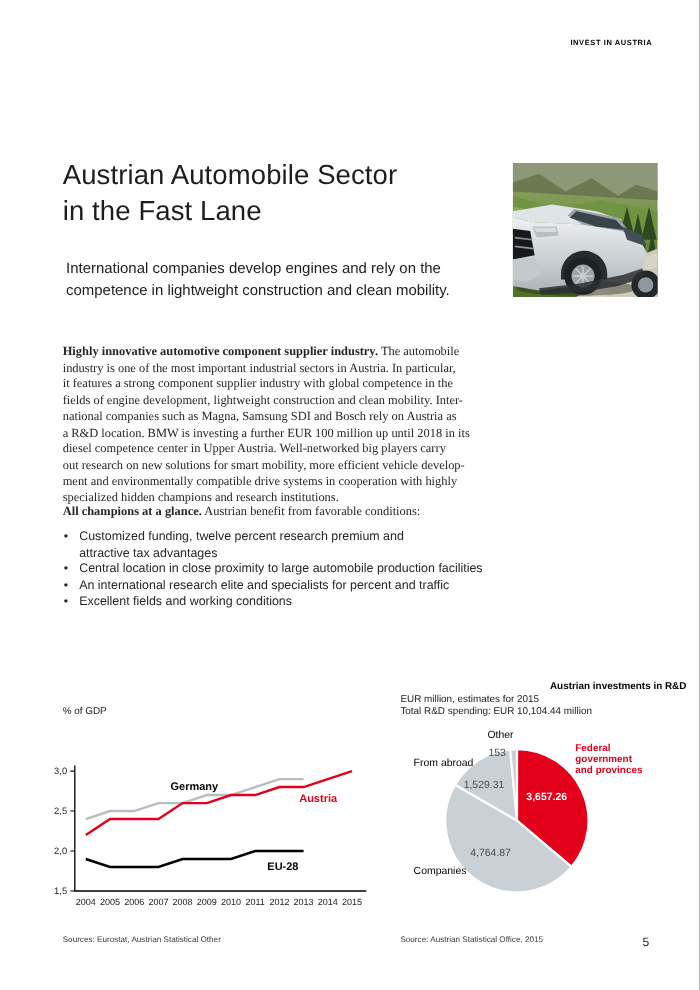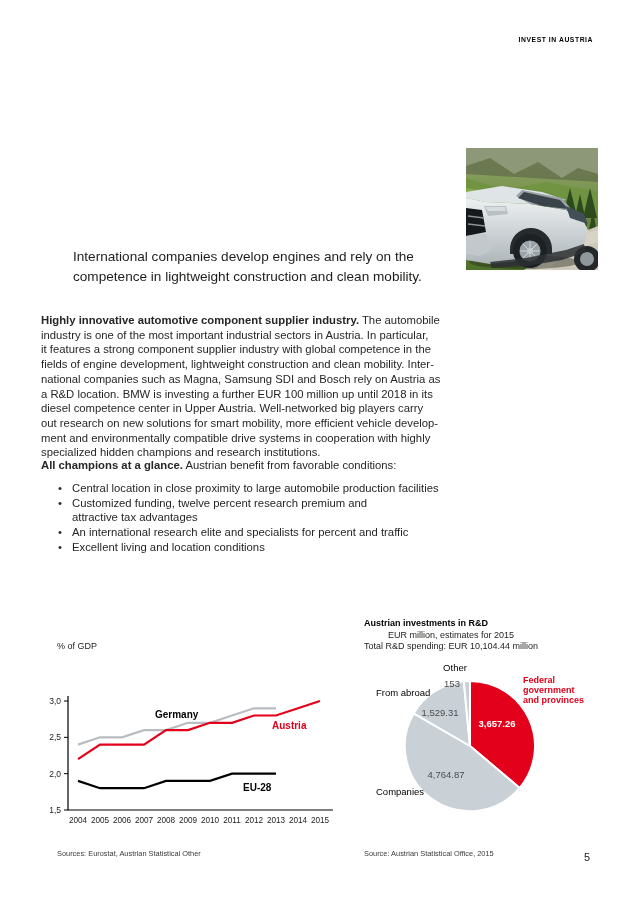--- a/index.html
+++ b/index.html
@@ -11,59 +11,61 @@
   .pre{white-space:pre-line;}
   .brand{
     position:absolute; top:36px; right:43px;
     font-size:6.8px; font-weight:bold; letter-spacing:.55px; color:#000;
   }
   .title{
     position:absolute; left:57px; top:143px; margin:0;
     font-size:25px; font-weight:400; line-height:33px; color:#1d1d1b; letter-spacing:.1px;
   }
   .subtitle{
-    position:absolute; left:57px; top:231px; margin:16px;
+    position:absolute; left:57px; top:231px; margin:3px;
     font-size:13.6px; font-weight:400; line-height:19.5px; color:#1d1d1b;
   }
   .photo{position:absolute; left:466px; top:148px; width:132px; height:122px; overflow:hidden;}
   .photo svg{display:block;}
   .bodytext{
-    position:absolute; left:41px; width:430px; margin:0;
-    font-size:11.3px; line-height:14.7px; color:#262626;
+    position:absolute; left:57px; width:430px; margin:0;
+    font-size:11.3px; line-height:14.7px; color:#262626;font-family:Liberation Serif, serif;
   }
   .body-main{top:313px;}
   .advantages{top:458px;}
   .bullets{
     position:absolute; left:57px; top:481px; width:430px; margin:0; padding:0;
     list-style:none; font-size:11.3px; line-height:14.7px; color:#262626;
   }
   .bullets li{position:relative; padding-left:15px; white-space:pre-line;}
   .bullets li::before{content:"\2022"; position:absolute; left:1px; top:0;}
   .chart-head{position:absolute; font-size:9px; font-weight:bold; line-height:11.5px; color:#000;}
   .chart-sub{position:absolute; font-size:9px; line-height:11.5px; color:#1d1d1b;}
   .lc-title{left:57px; top:618px; width:250px;}
   .lc-unit{left:57px; top:641px;}
-  .rc-title{left:364px; top:618px; width:260px;}
-  .rc-sub1{left:364px; top:629.5px;margin-left:24px;}
+  .rc-title{left:364px; top:618px; width:260px;text-align:right;}
+  .rc-sub1{left:364px; top:629.5px;}
   .rc-sub2{left:364px; top:641px;}
   #line-chart{position:absolute; left:40px; top:692px;}
   #pie-chart{position:absolute; left:364px; top:658px;}
   svg text{font-family:"Liberation Sans","DejaVu Sans",sans-serif;}
   .source{position:absolute; top:849px; font-size:7.4px; color:#3a3a3a;}
   .s-left{left:57px;}
   .s-right{left:364px;text-align:right;}
   .pagenum{position:absolute; left:584px; top:851px; font-size:11px; color:#1d1d1b;}
 </style>
 </head>
 <body>
 
 <div class="page">
 
   <div class="brand">INVEST IN AUSTRIA</div>
 
+  <h1 class="title pre">Austrian Automobile Sector
+in the Fast Lane</h1>
   <p class="subtitle pre">International companies develop engines and rely on the
 competence in lightweight construction and clean mobility.</p>
 
   <div class="photo">
     <svg width="132" height="122" viewBox="0 0 132 122">
       <defs>
         <linearGradient id="grass" x1="0" y1="0" x2="0" y2="1">
           <stop offset="0" stop-color="#93a868"></stop>
             <stop offset="1" stop-color="#4f7029"></stop>
         </linearGradient>
@@ -122,25 +124,25 @@
 national companies such as Magna, Samsung SDI and Bosch rely on Austria as
 a R&amp;D location. BMW is investing a further EUR 100 million up until 2018 in its
 diesel competence center in Upper Austria. Well-networked big players carry
 out research on new solutions for smart mobility, more efficient vehicle develop-
 ment and environmentally compatible drive systems in cooperation with highly
 specialized hidden champions and research institutions.</span></p>
 
   <p class="bodytext advantages pre"><b>All champions at a glance.</b><span> Austrian benefit from favorable conditions:</span></p>
 
   <ul class="bullets">
-      <li>Central location in close proximity to large automobile production facilities</li>
       <li>Customized funding, twelve percent research premium and
 attractive tax advantages</li>
+      <li>Central location in close proximity to large automobile production facilities</li>
       <li>An international research elite and specialists for percent and traffic</li>
-      <li>Excellent living and location conditions</li>
+      <li>Excellent fields and working conditions</li>
     </ul>
 
   <div class="chart-sub lc-unit">% of GDP</div>
 
   <div class="chart-head rc-title">Austrian investments in R&amp;D</div>
   <div class="chart-sub rc-sub1">EUR million, estimates for 2015</div>
   <div class="chart-sub rc-sub2">Total R&amp;D spending: EUR 10,104.44 million</div>
 
   <svg id="line-chart" width="300" height="140">
       <path d="M28,4 L28,118 L293,118" stroke="#000" stroke-width="1.2" fill="none"></path>

